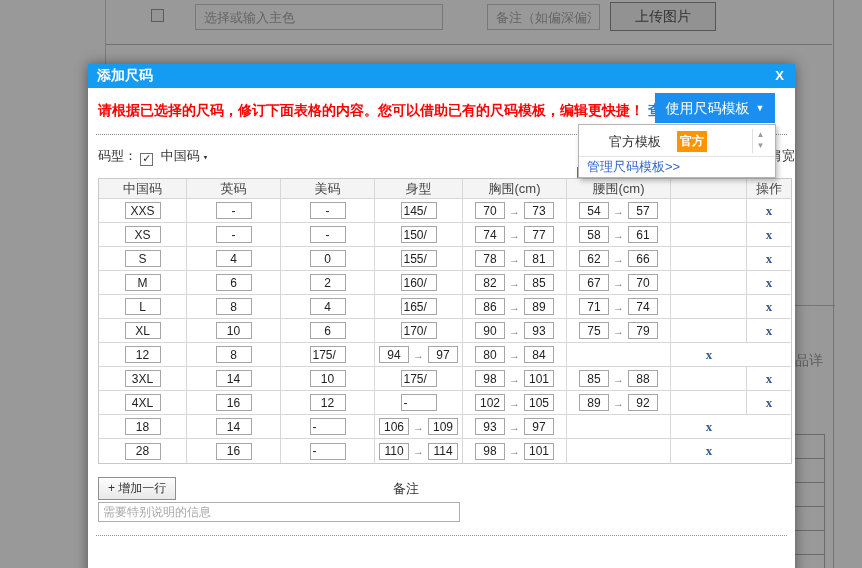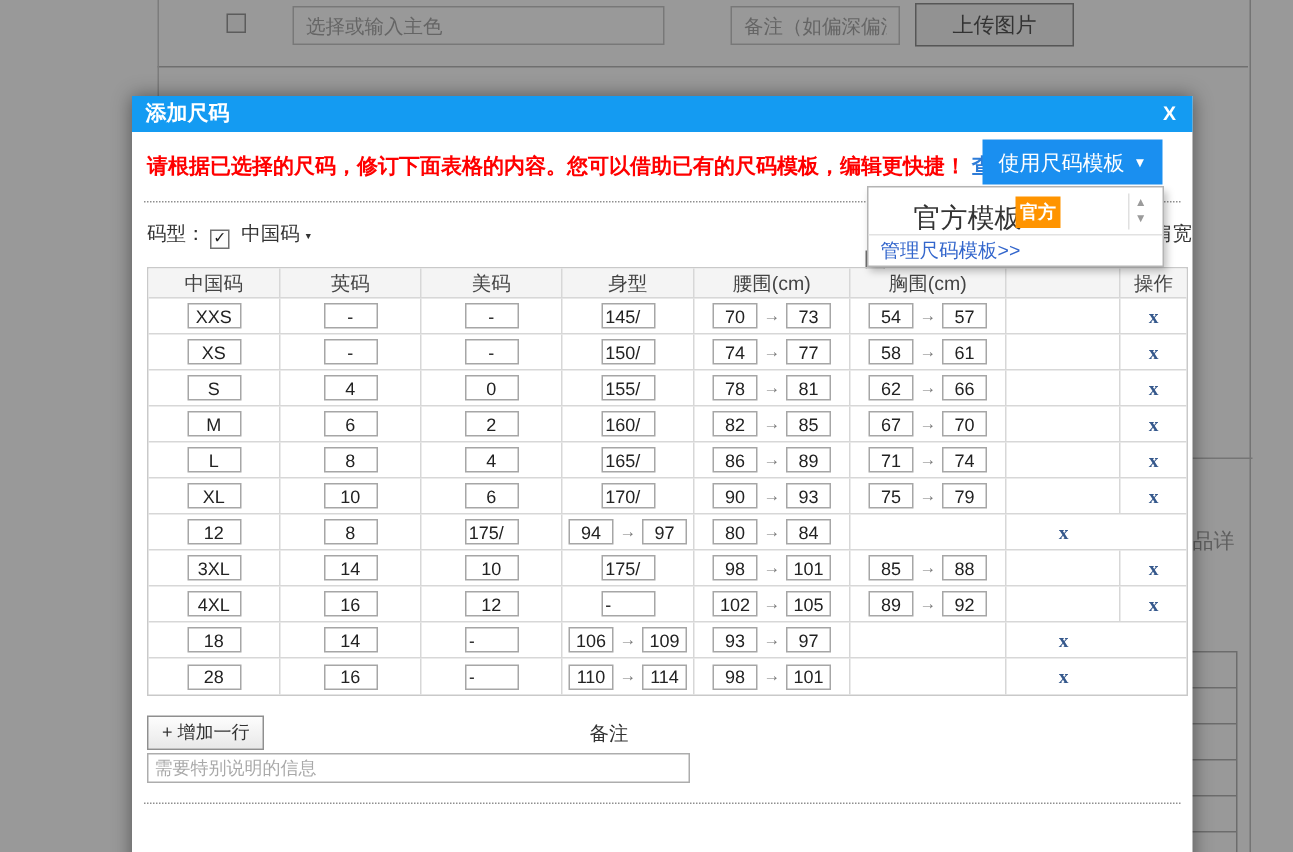--- a/index.html
+++ b/index.html
@@ -83,21 +83,21 @@
   .note-label { position:absolute; left:305px; top:416px; font-size:13px; color:#333; }
   .note-input { position:absolute; left:10px; top:438px; width:362px; height:20px;
                 border:1px solid #adadad; font-size:12px; color:#555; padding:0 4px;
                 font-family:"Liberation Sans",sans-serif; }
   .note-input::placeholder { color:#a9a9a9; }
 
   
   .dropdown { position:absolute; left:578px; top:124px; width:198px; height:54px;
               background:#fff; border:1px solid #b4b4b4; box-shadow:2px 3px 5px rgba(0,0,0,0.25); z-index:30; }
   .dd-opt { position:relative; height:32px; border-bottom:1px solid #e2e2e2; cursor:pointer; }
-  .dd-opt-name { position:absolute; left:30px; top:8px; font-size:18px; color:#333; }
+  .dd-opt-name { position:absolute; left:30px; top:8px; font-size:13px; color:#333; }
   .dd-badge { position:absolute; left:98px; top:6px; background:#ff9400; color:#fff;
               font-size:12px; font-weight:bold; padding:2px 3px; }
   .dd-spin { position:absolute; right:7px; top:4px; width:16px; height:24px;
              border-left:1px solid #e0e0e0; text-align:center; }
   .dd-spin span { display:block; font-size:8px; color:#9b9b9b; line-height:11px; cursor:pointer; }
   .dd-manage { height:21px; font-size:13px; color:#3366cc; padding-left:8px; line-height:20px; cursor:pointer; }
 </style>
 </head>
 <body>
 
@@ -157,22 +157,22 @@
         <span>肩宽</span>
       </span>
     </div>
 
     <div class="stable">
       <div class="srow hdr" id="thead">
           <div class="scell">中国码</div>
           <div class="scell">英码</div>
           <div class="scell">美码</div>
           <div class="scell">身型</div>
+          <div class="scell">胸围(cm)</div>
           <div class="scell">腰围(cm)</div>
-          <div class="scell">胸围(cm)</div>
           <div class="scell"></div>
           <div class="scell">操作</div>
         </div>
       <div id="tbody">
           <div class="srow">
             <div class="scell">
               <input class="bx w34" value="XXS" style="">
             </div>
             <div class="scell">
               <input class="bx w34" value="-" style="">

